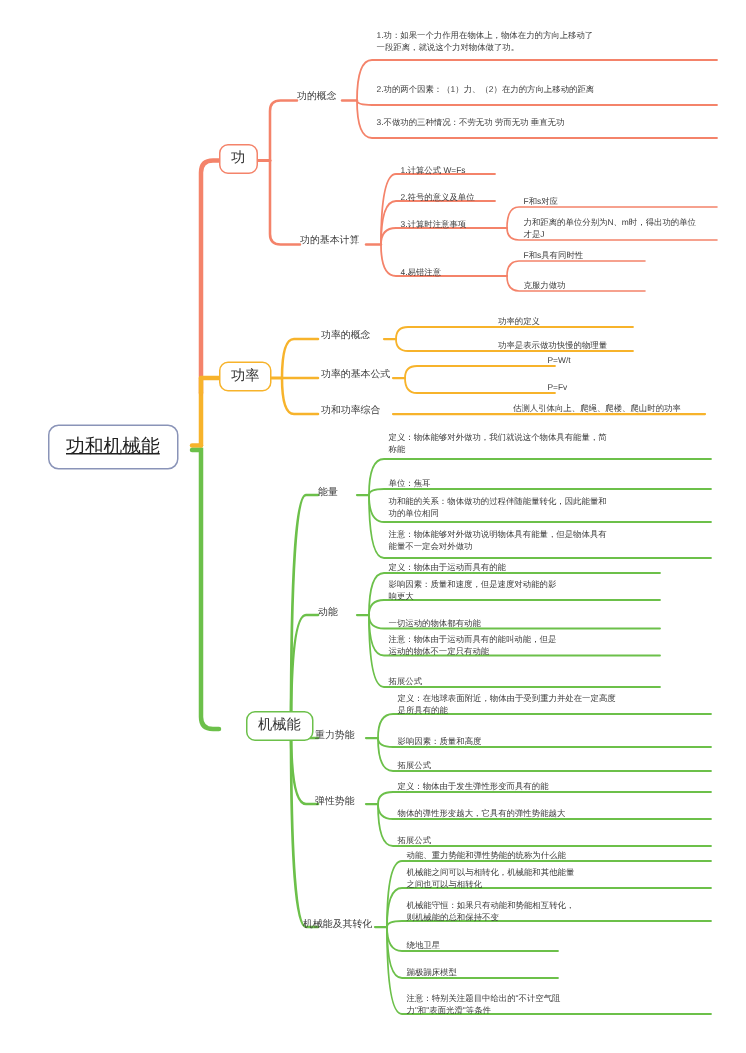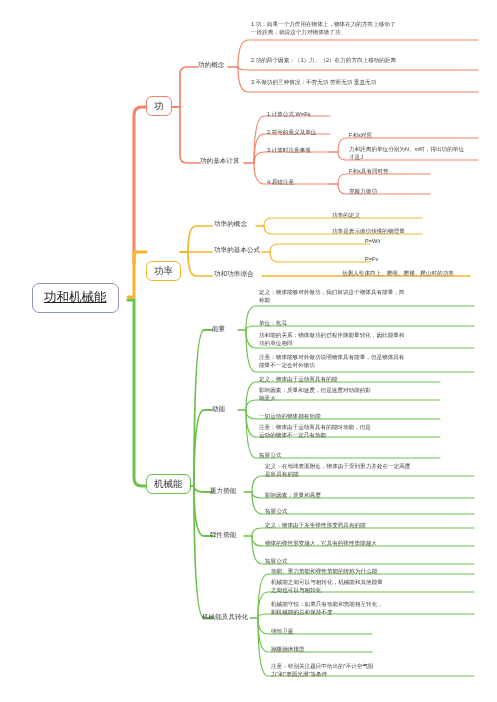--- a/index.html
+++ b/index.html
@@ -18,21 +18,21 @@
     font-size:12.5px;color:#222;padding:7px 11px;white-space:nowrap;
     line-height:1.1;
   }
 
   
   .lvl1{
     border:1.4px solid #000;border-radius:6px;background:#fff;
     font-size:9.5px;color:#333;padding:4px 7px;white-space:nowrap;line-height:1.1;
   }
   .lvl1.red{border-color:#f4836a;}
-  .lvl1.orange{border-color:#f7b32b;margin-top:20px;}
+  .lvl1.orange{border-color:#f7b32b;}
   .lvl1.green{border-color:#6cc04a;}
 
   
   .lvl2{
     font-size:6.6px;color:#3b3b3b;white-space:nowrap;line-height:1.15;
     padding:1px 2px;
   }
 
   
   .leaf{
@@ -164,21 +164,21 @@
   <div class="node lvl2" style="left:212px;top:269px;">功和功率综合</div>
 
   <div class="node leaf nw" style="left:330px;top:211px;">功率的定义</div>
   <div class="node leaf nw" style="left:330px;top:227px;">功率是表示做功快慢的物理量</div>
 
   <div class="node leaf nw" style="left:363px;top:237px;">P=W/t</div>
   <div class="node leaf nw" style="left:363px;top:255px;">P=Fv</div>
 
   <div class="node leaf nw" style="left:340px;top:269px;">估测人引体向上、爬绳、爬楼、爬山时的功率</div>
 
-  <div class="node lvl1 green" style="left:146px;top:474px;">机械能</div>
+  <div class="node lvl1 green" style="left:164px;top:474px;">机械能</div>
 
   <div class="node lvl2" style="left:210px;top:324px;">能量</div>
   <div class="node lvl2" style="left:210px;top:404px;">动能</div>
   <div class="node lvl2" style="left:208px;top:486px;">重力势能</div>
   <div class="node lvl2" style="left:208px;top:530px;">弹性势能</div>
   <div class="node lvl2" style="left:200px;top:612px;">机械能及其转化</div>
 
   <div class="node leaf wide" style="left:257px;top:288px;">定义：物体能够对外做功，我们就说这个物体具有能量，简称能</div>
   <div class="node leaf nw" style="left:257px;top:319px;">单位：焦耳</div>
   <div class="node leaf wide" style="left:257px;top:331px;">功和能的关系：物体做功的过程伴随能量转化，因此能量和功的单位相同</div>

